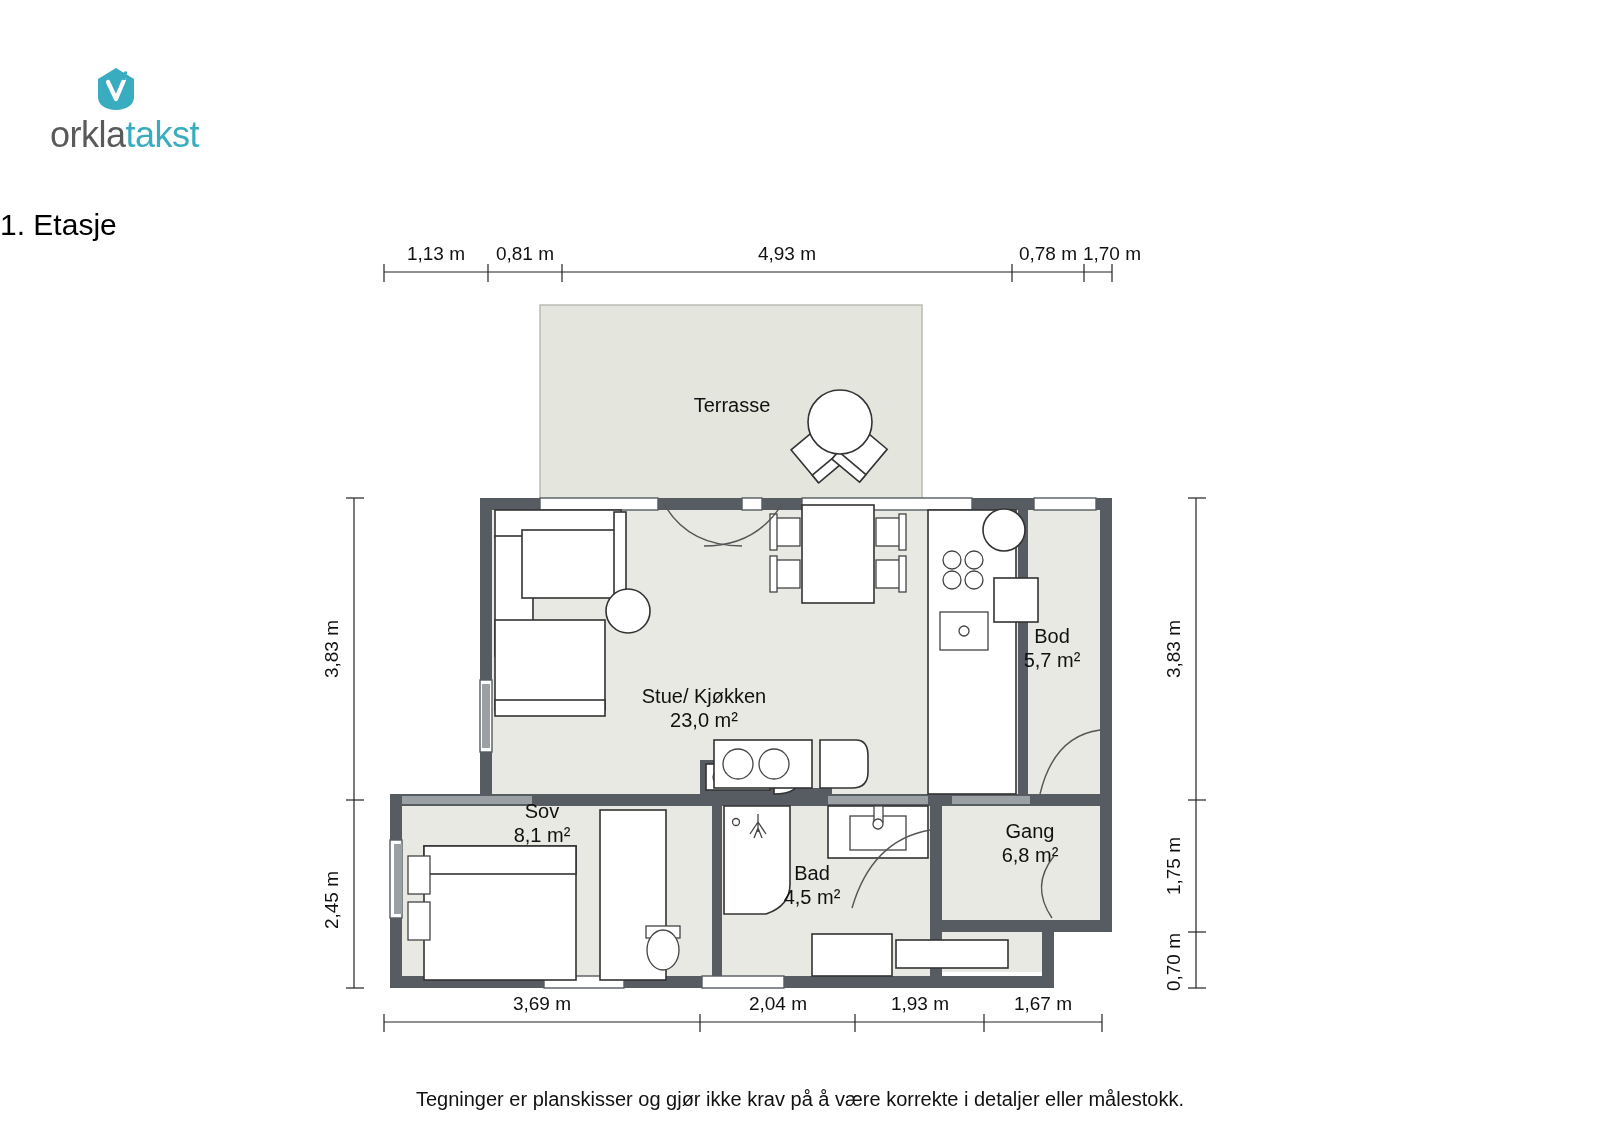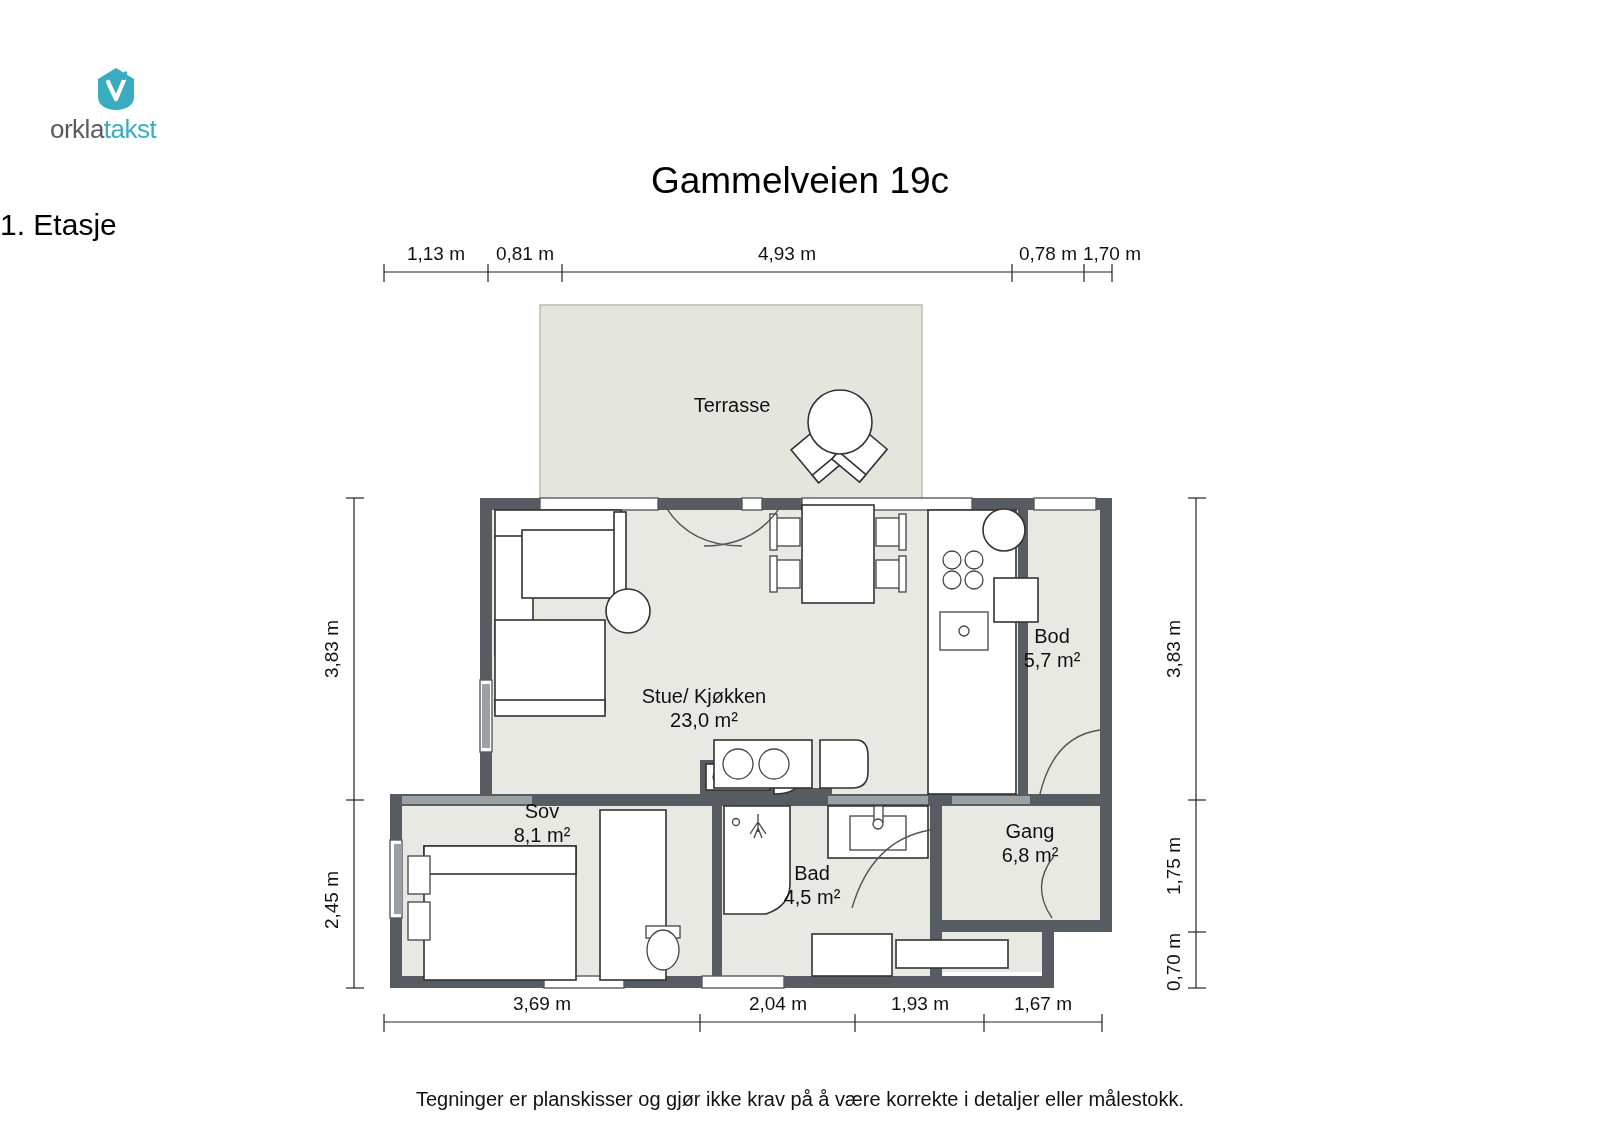--- a/index.html
+++ b/index.html
@@ -32,21 +32,21 @@
     left: 45px;
     top: 0px;
     width: 42px;
     height: 46px;
   }
   .logo-text {
     position: absolute;
     left: 0px;
     top: 48px;
     width: 200px;
-    font-size: 26px;
+    font-size: 36px;
     letter-spacing: -0.5px;
     white-space: nowrap;
   }
   .logo-orkla { color: #5a5a5a; }
   .logo-takst { color: #3aacc0; }
 
   
   .title {
     position: absolute;
     left: 0;
@@ -110,21 +110,20 @@
         <path d="M13 16 L21 33 L29 14" fill="none" stroke="#ffffff" stroke-width="4.2" stroke-linecap="round" stroke-linejoin="round"></path>
         <path d="M28 8 L31 14 L27 14 Z" fill="#3aacc0"></path>
         <circle cx="30.5" cy="7" r="1.8" fill="#3aacc0"></circle>
       </svg>
     </div>
     <div class="logo-text">
       <span class="logo-orkla">orkla</span><span class="logo-takst">takst</span>
     </div>
   </div>
 
-  <div class="title">Gammelveien 19c</div>
   <div class="subtitle">1. Etasje</div>
 
   <div class="plan">
   <svg width="930" height="810" viewBox="0 0 930 810">
 
     <g>
       <line class="dim-line" x1="72" y1="32" x2="800" y2="32"></line>
       <line class="dim-line" x1="72" y1="24" x2="72" y2="42"></line>
       <line class="dim-line" x1="176" y1="24" x2="176" y2="42"></line>
       <line class="dim-line" x1="250" y1="24" x2="250" y2="42"></line>

